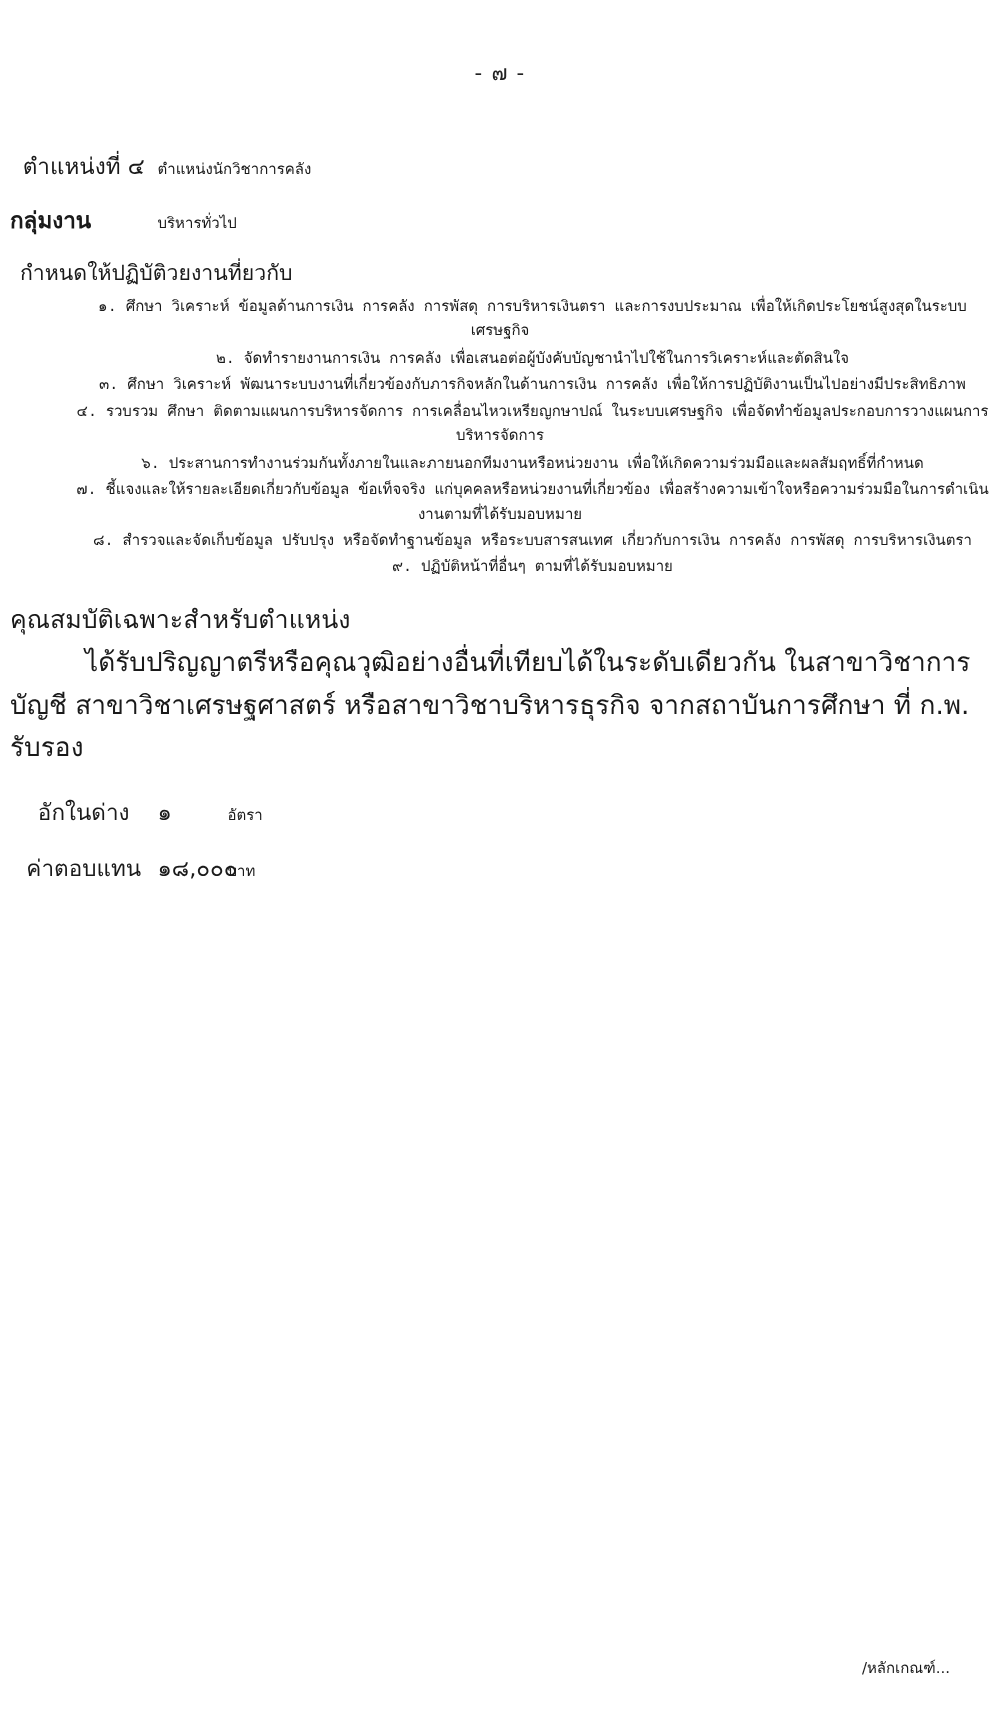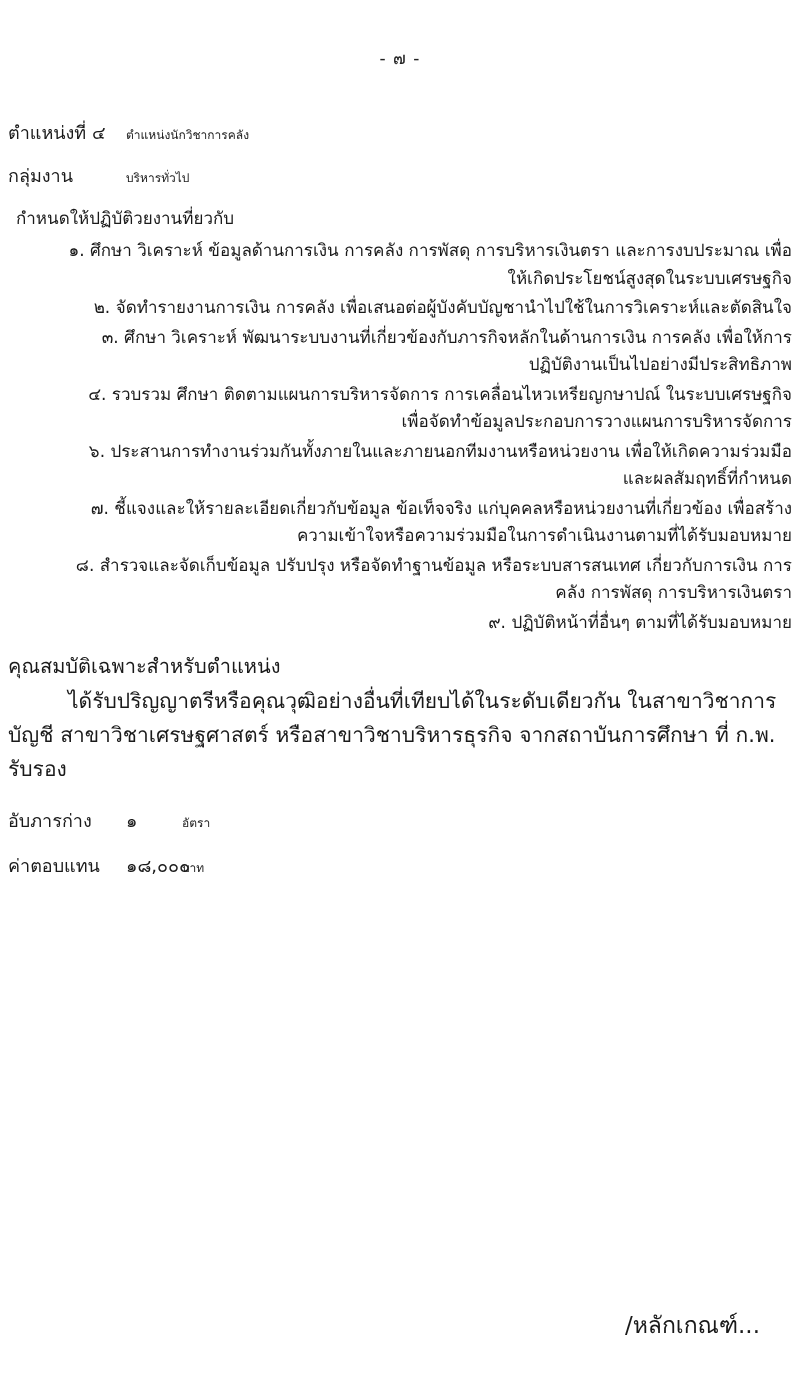--- a/index.html
+++ b/index.html
@@ -44,38 +44,39 @@
     margin-bottom: 14px;
   }
   .row .label {
     font-size: 18px;
     white-space: nowrap;
   }
   .row .value {
     font-size: 12px;
     margin-left: 0;
   }
-  .lbl-w1 { width: 118px; flex: 0 0 118px; }
-  .lbl-w2 { width: 118px; flex: 0 0 118px; }
+  .lbl-w1 { width: 118px; flex: 0 0 118px; text-align: center; }
+  .lbl-w2 { width: 118px; flex: 0 0 118px; font-weight: bold; }
   .heading {
     font-size: 18px;
     margin-top: 4px;
     margin-bottom: 4px;
   }
   .subline {
     font-size: 17px;
     margin-left: 8px;
     margin-bottom: 6px;
   }
   .para {
-    font-size: 17px;
+    font-size: 12px;
     line-height: 1.62;
     text-indent: 52px;
     margin: 0 0 2px 0;
-    text-align: right;
+    text-align: center;
+    font-family: Liberation Mono, monospace;
   }
   .section-head {
     font-size: 20px;
     margin-top: 14px;
     margin-bottom: 2px;
   }
   .qual {
     font-size: 21px;
     line-height: 1.62;
     text-indent: 60px;
@@ -92,21 +93,21 @@
   }
   .tail-rows .num {
     font-size: 18px;
     display: inline-block;
     width: 56px;
   }
   .footer-note {
     position: absolute;
     bottom: 36px;
     right: 40px;
-    font-size: 23px;
+    font-size: 12px;
   }
   .content-block {
     margin-top: 6px;
   }
 </style>
 </head>
 <body>
 
 <div class="page">
 
@@ -135,21 +136,21 @@
       <p class="para">๗. ชี้แจงและให้รายละเอียดเกี่ยวกับข้อมูล ข้อเท็จจริง แก่บุคคลหรือหน่วยงานที่เกี่ยวข้อง เพื่อสร้างความเข้าใจหรือความร่วมมือในการดำเนินงานตามที่ได้รับมอบหมาย</p>
       <p class="para">๘. สำรวจและจัดเก็บข้อมูล ปรับปรุง หรือจัดทำฐานข้อมูล หรือระบบสารสนเทศ เกี่ยวกับการเงิน การคลัง การพัสดุ การบริหารเงินตรา</p>
       <p class="para">๙. ปฏิบัติหน้าที่อื่นๆ ตามที่ได้รับมอบหมาย</p>
     </div>
 
     <div class="section-head">คุณสมบัติเฉพาะสำหรับตำแหน่ง</div>
     <p class="qual">ได้รับปริญญาตรีหรือคุณวุฒิอย่างอื่นที่เทียบได้ในระดับเดียวกัน ในสาขาวิชาการบัญชี สาขาวิชาเศรษฐศาสตร์ หรือสาขาวิชาบริหารธุรกิจ จากสถาบันการศึกษา ที่ ก.พ. รับรอง</p>
 
     <div class="tail-rows">
       <div class="row">
-        <span class="label lbl-w1">อับภารก่าง</span>
+        <span class="label lbl-w1">อักในด่าง</span>
         <span class="num">๑</span>
         <span class="value">อัตรา</span>
       </div>
       <div class="row">
         <span class="label lbl-w1">ค่าตอบแทน</span>
         <span class="num">๑๘,๐๐๐</span>
         <span class="value">บาท</span>
       </div>
     </div>
 

